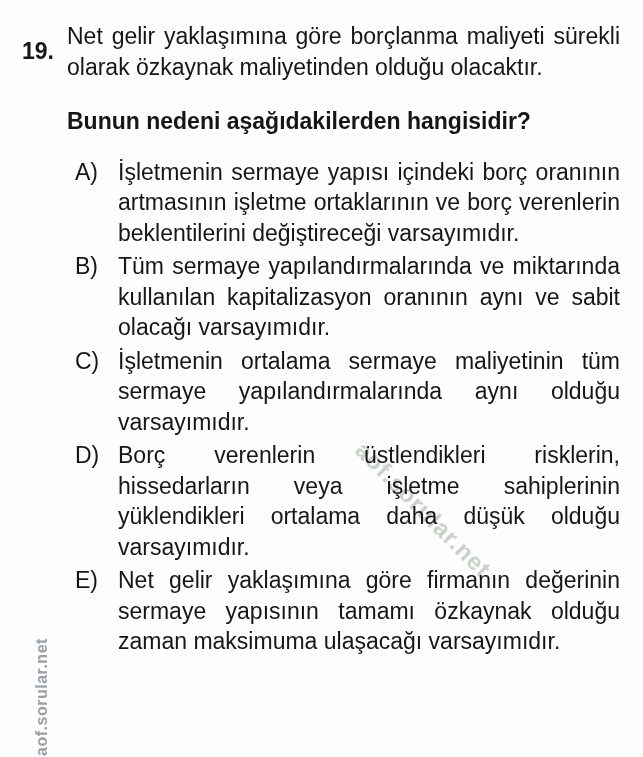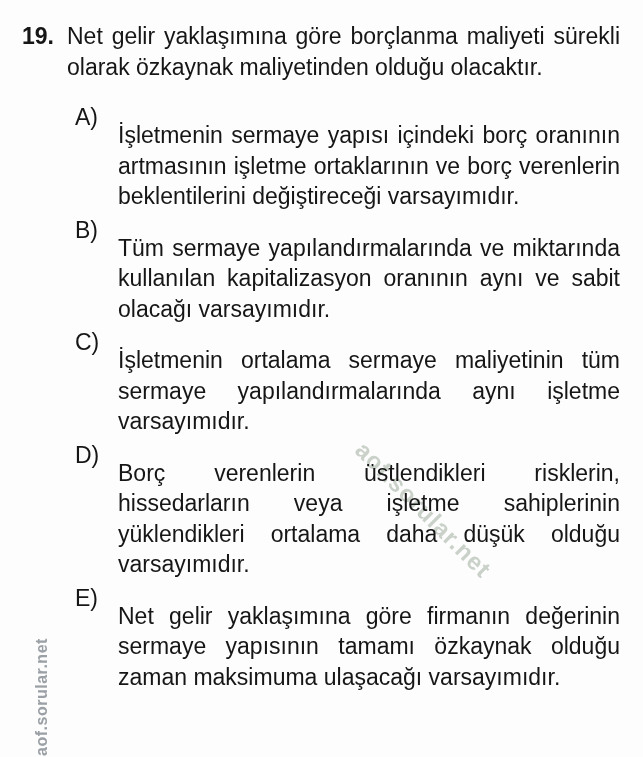--- a/index.html
+++ b/index.html
@@ -18,21 +18,21 @@
     line-height: 30.5px;
     color: #161616;
   }
   .content {
     position: relative;
     z-index: 1;
     padding: 21px 23px 0 22px;
   }
   .q-row {
     display: flex;
-    align-items: flex-start;
+    align-items: center;
   }
   .q-num {
     width: 45px;
     flex: 0 0 45px;
     font-weight: bold;
   }
   .q-text {
     flex: 1;
     text-align: justify;
   }
@@ -49,21 +49,20 @@
     margin-left: 53px;
     margin-bottom: 3px;
   }
   .opt-letter {
     width: 43px;
     flex: 0 0 43px;
   }
   .opt-text {
     flex: 1;
     text-align: justify;
-    margin-top: 18px;
   }
   .wm-diagonal {
     position: absolute;
     left: 423px;
     top: 510px;
     transform: translate(-50%, -50%) rotate(45deg);
     transform-origin: center;
     z-index: 0;
     font-size: 24px;
     font-weight: bold;
@@ -96,36 +95,37 @@
 
   <div class="wm-vertical">aof.sorular.net</div>
 
   <div class="content">
 
     <div class="q-row">
       <div class="q-num">19.</div>
       <div class="q-text">Net gelir yaklaşımına göre borçlanma maliyeti sürekli olarak özkaynak maliyetinden olduğu olacaktır.</div>
     </div>
 
+    <div class="q-prompt">Bunun nedeni aşağıdakilerden hangisidir?</div>
 
     <div class="options">
 
       <div class="opt">
         <div class="opt-letter">A)</div>
         <div class="opt-text">İşletmenin sermaye yapısı içindeki borç oranının artmasının işletme ortaklarının ve borç verenlerin beklentilerini değiştireceği varsayımıdır.</div>
       </div>
 
       <div class="opt">
         <div class="opt-letter">B)</div>
         <div class="opt-text">Tüm sermaye yapılandırmalarında ve miktarında kullanılan kapitalizasyon oranının aynı ve sabit olacağı varsayımıdır.</div>
       </div>
 
       <div class="opt">
         <div class="opt-letter">C)</div>
-        <div class="opt-text">İşletmenin ortalama sermaye maliyetinin tüm sermaye yapılandırmalarında aynı işletme varsayımıdır.</div>
+        <div class="opt-text">İşletmenin ortalama sermaye maliyetinin tüm sermaye yapılandırmalarında aynı olduğu varsayımıdır.</div>
       </div>
 
       <div class="opt">
         <div class="opt-letter">D)</div>
         <div class="opt-text">Borç verenlerin üstlendikleri risklerin, hissedarların veya işletme sahiplerinin yüklendikleri ortalama daha düşük olduğu varsayımıdır.</div>
       </div>
 
       <div class="opt">
         <div class="opt-letter">E)</div>
         <div class="opt-text">Net gelir yaklaşımına göre firmanın değerinin sermaye yapısının tamamı özkaynak olduğu zaman maksimuma ulaşacağı varsayımıdır.</div>

